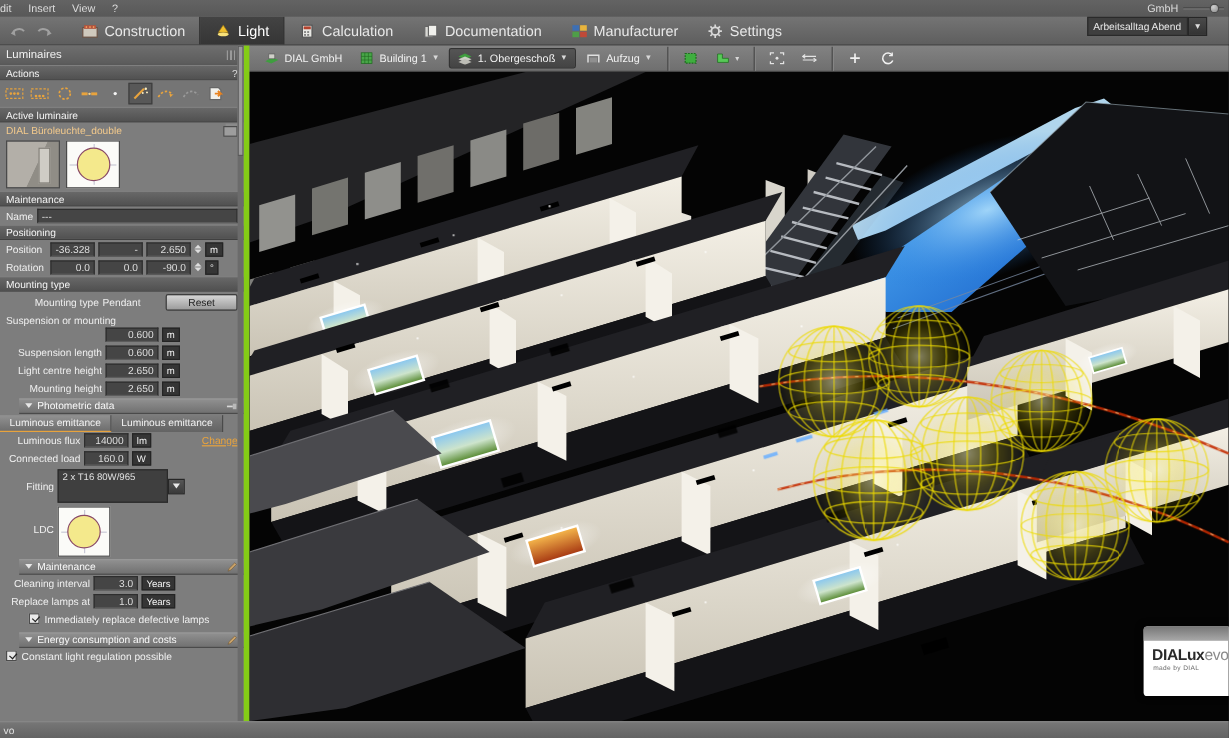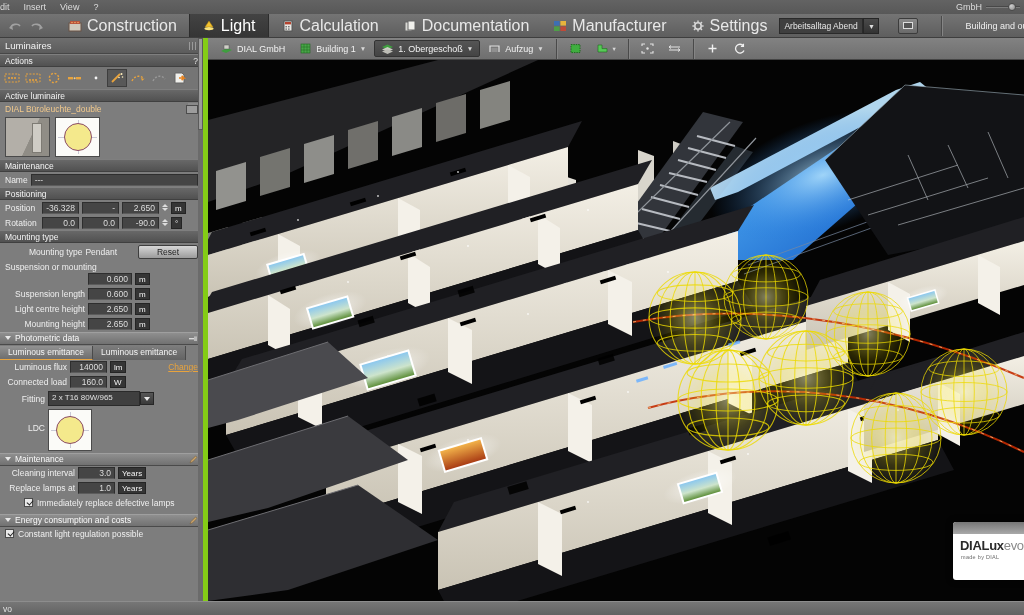--- a/index.html
+++ b/index.html
@@ -18,24 +18,24 @@
   .zoomtrack { width:34px; height:2px; background:#484848; border-bottom:1px solid #7c7c7c; position:relative; }
   .zoomknob { position:absolute; left:22px; top:-3px; width:8px; height:8px; border-radius:50%;
     background:radial-gradient(circle at 35% 30%, #cfcfcf, #8a8a8a); border:1px solid #4a4a4a; }
 
   
   .ribbon { position:absolute; left:0; top:14px; width:1024px; height:24px;
     background:linear-gradient(#747474,#5e5e5e); border-bottom:1px solid #3e3e3e;
     display:flex; align-items:stretch; }
   .undo { display:flex; align-items:center; gap:8px; padding:0 12px 0 8px; }
   .uarr { width:14px; height:12px; opacity:.55; }
-  .tab { display:flex; align-items:center; gap:5px; padding:0 12px; font-size:16px; color:#e8e8e8; cursor:default; }
+  .tab { display:flex; align-items:center; gap:5px; padding:0 12px; font-size:12px; color:#e8e8e8; cursor:default; }
   .tab.active { background:linear-gradient(#434343,#353535); border-left:1px solid #2c2c2c; border-right:1px solid #2c2c2c; color:#fff; }
   .tico { width:14px; height:12px; display:inline-block; }
-  .rright { margin-left:auto; display:flex; align-items:center; gap:19px; padding-right:2px; }
+  .rright { margin-left:auto; display:flex; align-items:center; gap:19px; padding-right:18px;flex-direction:column; }
   .scenesel { display:flex; align-items:center; }
   .scenesel .val { width:84px; height:16px; background:#3f3f3f; border:1px solid #2a2a2a;
     color:#e8e8e8; font-size:8.5px; line-height:14px; padding:0 4px; white-space:nowrap; overflow:hidden; }
   .ddbtn { width:16px; height:16px; background:linear-gradient(#4a4a4a,#333); border:1px solid #262626;
     color:#ddd; font-size:7px; text-align:center; line-height:15px; }
   .smbtn { width:20px; height:16px; background:linear-gradient(#8a8a8a,#6a6a6a); border:1px solid #3c3c3c;
     border-radius:2px; display:flex; align-items:center; justify-content:center; }
   .smbtn .scr { width:10px; height:7px; border:1px solid #ddd; background:#555; }
   .vsep { width:1px; height:20px; background:#4a4a4a; box-shadow:1px 0 0 #858585; margin:0 4px; }
   .modelab { font-size:9px; color:#f0f0f0; white-space:nowrap; overflow:hidden; max-width:76px; }
@@ -48,21 +48,21 @@
 
   
   .sb-title { height:16px; background:linear-gradient(#6e6e6e,#5c5c5c); border-bottom:1px solid #474747;
     color:#f2f2f2; font-size:9.5px; display:flex; align-items:center; padding:0 5px; }
   .grip { margin-left:auto; width:9px; height:8px; background:
     linear-gradient(90deg,#9a9a9a 1px,transparent 1px,transparent 3px,#9a9a9a 3px,#9a9a9a 4px,transparent 4px,transparent 6px,#9a9a9a 6px,#9a9a9a 7px,transparent 7px); }
   .hdr { height:13px; background:linear-gradient(#686868,#515151); border-top:1px solid #7f7f7f;
     border-bottom:1px solid #404040; color:#f4f4f4; display:flex; align-items:center; padding:0 5px; font-size:8.5px; }
   .hdr .q { margin-left:auto; color:#e0e0e0; }
   .hdr2 { height:13px; background:linear-gradient(#8f8f8f,#717171); border-top:1px solid #9f9f9f;
-    border-bottom:1px solid #4a4a4a; color:#fafafa; display:flex; align-items:center; gap:4px; padding:0 5px; font-size:8.5px; }
+    border-bottom:1px solid #4a4a4a; color:#fafafa; display:flex; align-items:center; gap:4px; padding:0 5px; font-size:8.5px;margin-left:16px; }
   .caret { width:0; height:0; border-left:3px solid transparent; border-right:3px solid transparent; border-top:4px solid #e8e8e8; }
   .hicon { margin-left:auto; }
   .acticons { height:22px; background:#757575; display:flex; align-items:center; gap:1px; padding:0 2px; }
   .aic { width:20px; height:18px; display:flex; align-items:center; justify-content:center; border:1px solid transparent; }
   .aic.active { background:#585858; border-color:#3e3e3e; }
   .aic.dis { opacity:.4; }
   .lumname { height:14px; display:flex; align-items:center; padding:0 5px; color:#f2c98c; font-size:8.5px; }
   .lumname .cat { margin-left:auto; width:12px; height:9px; background:#9d9d9d; border:1px solid #4c4c4c; box-shadow:2px -2px 0 #8a8a8a; }
   .thumbs { display:flex; gap:5px; padding:1px 5px 2px; }
   .thumb { width:45px; height:40px; border:1px solid #4a4a4a; background:linear-gradient(115deg,#b3afa8 55%,#908d86 56%); position:relative; }
@@ -87,21 +87,21 @@
     padding:0 3px; font-size:8px; text-align:center; }
   .spin { display:flex; flex-direction:column; gap:1px; }
   .spin i { width:0; height:0; border-left:3px solid transparent; border-right:3px solid transparent; }
   .spin .up { border-bottom:3px solid #ddd; } .spin .dn { border-top:3px solid #ddd; }
   .tabs2 { display:flex; height:14px; margin-top:1px; }
   .ptab { flex:0 0 auto; padding:0 8px; line-height:13px; font-size:8.5px; color:#f4f4f4;
     background:linear-gradient(#7c7c7c,#636363); border-right:1px solid #4a4a4a; }
   .ptab.on { background:linear-gradient(#929292,#6e6e6e); border-bottom:1px solid #e8a33d; }
   .change { margin-left:auto; color:#e8a33d; text-decoration:underline; font-size:8.5px; }
   .ddown { display:flex; align-items:center; }
-  .ddval { width:92px; height:15px; background:#3f3f3f; border:1px solid #2a2a2a; color:#e0e0e0;
+  .ddval { width:92px; height:28px; background:#3f3f3f; border:1px solid #2a2a2a; color:#e0e0e0;
     font-size:8px; line-height:12px; padding:0 3px; white-space:nowrap; overflow:hidden; }
   .ddarr { width:14px; height:13px; background:linear-gradient(#565656,#3a3a3a); border:1px solid #262626;
     display:flex; align-items:center; justify-content:center; }
   .chkrow { display:flex; align-items:center; gap:4px; padding:2px 5px 2px 24px; color:#f0f0f0; }
   .chk { width:9px; height:9px; background:#e9e9e9; border:1px solid #4c4c4c; position:relative; flex:0 0 auto; }
   .chk:after { content:""; position:absolute; left:1.5px; top:1px; width:5px; height:3px;
     border-left:1.5px solid #222; border-bottom:1.5px solid #222; transform:rotate(-48deg); }
   .pen { width:9px; height:9px; }
   .sb-scroll { position:absolute; right:0; top:0; bottom:0; width:5px; background:#6b6b6b; }
   .sb-thumb { position:absolute; right:0; top:0; width:5px; height:92px; background:#9b9b9b; border:1px solid #5a5a5a; }

